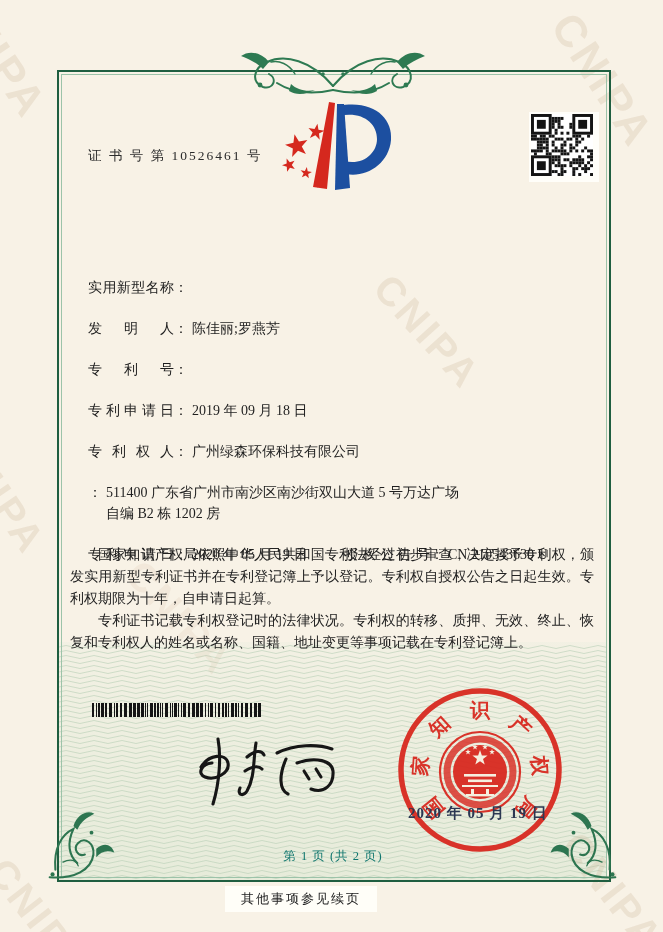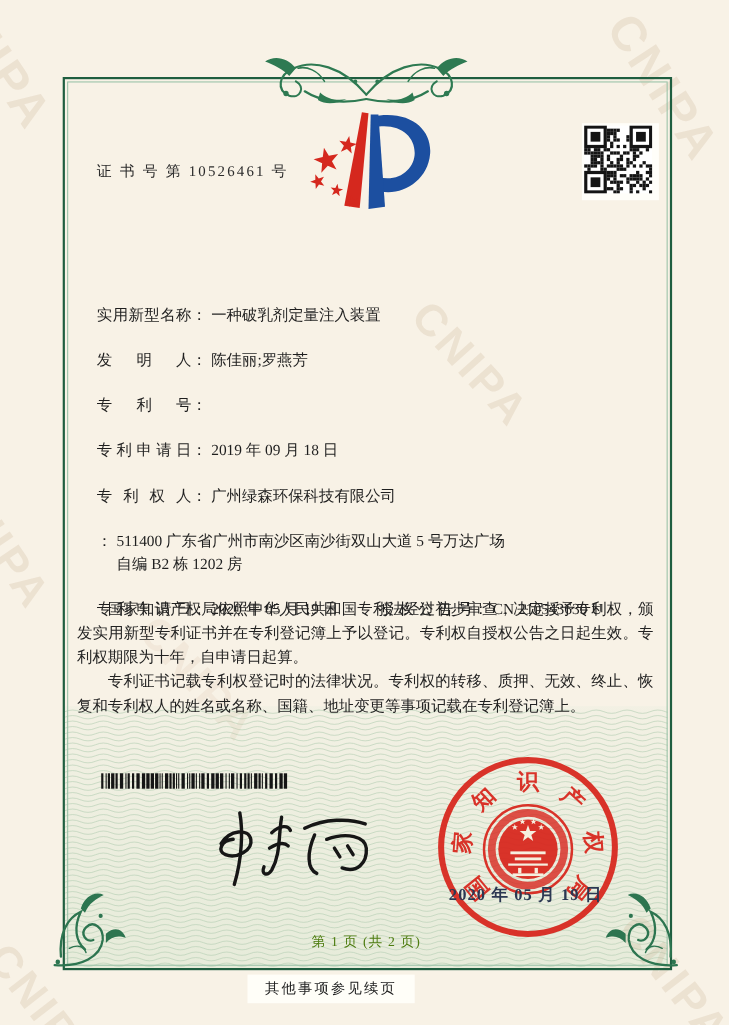--- a/index.html
+++ b/index.html
@@ -61,21 +61,21 @@
   .director{position:absolute;left:90px;top:743px;
             font-family:"Liberation Sans","DejaVu Sans",sans-serif;
             font-size:14.5px;font-weight:600;letter-spacing:3px;color:#222;line-height:27px;}
   .signature{position:absolute;left:185px;top:733px;}
 
   .seal{position:absolute;left:392px;top:684px;opacity:0.93;}
   .seal-date{position:absolute;left:408px;top:804px;width:150px;font-size:15px;font-weight:600;
              letter-spacing:1px;color:#2b3752;z-index:6;}
 
   .page-ind{position:absolute;left:57px;top:848px;width:552px;text-align:center;
-            font-size:12.5px;letter-spacing:1px;color:#4d7c0f;z-index:5;}
+            font-size:12.5px;letter-spacing:1px;color:#0f766e;z-index:5;}
   .footer-note{position:absolute;left:0;top:886px;width:602px;text-align:center;z-index:5;}
   .footer-note span{display:inline-block;background:#fffef8;padding:4px 16px;
                     font-size:13px;letter-spacing:2px;color:#222;}
 </style>
 </head>
 <body>
 
 <div class="page">
 
   <div class="wm wm1">CNIPA</div>
@@ -338,21 +338,20 @@
       <use href="#star5" transform="translate(9,66) scale(0.7) rotate(-20)" fill="#d5281e"></use>
       <use href="#star5" transform="translate(26,74) scale(0.6) rotate(8)" fill="#d5281e"></use>
       <use href="#star5" transform="translate(40,84) scale(0.55) rotate(-8)" fill="#d5281e"></use>
     </svg>
 
 
     <div class="fields">
       <div class="frow">
         <span class="flabel">实用新型名称</span>
           <span class="fcolon">：</span>
-        <span class="fvalue">一种破乳剂定量注入装置</span>
       </div>
       <div class="frow">
         <span class="flabel">发 明 人</span>
           <span class="fcolon">：</span>
         <span class="fvalue">陈佳丽;罗燕芳</span>
       </div>
       <div class="frow">
         <span class="flabel">专 利 号</span>
           <span class="fcolon">：</span>
       </div>

